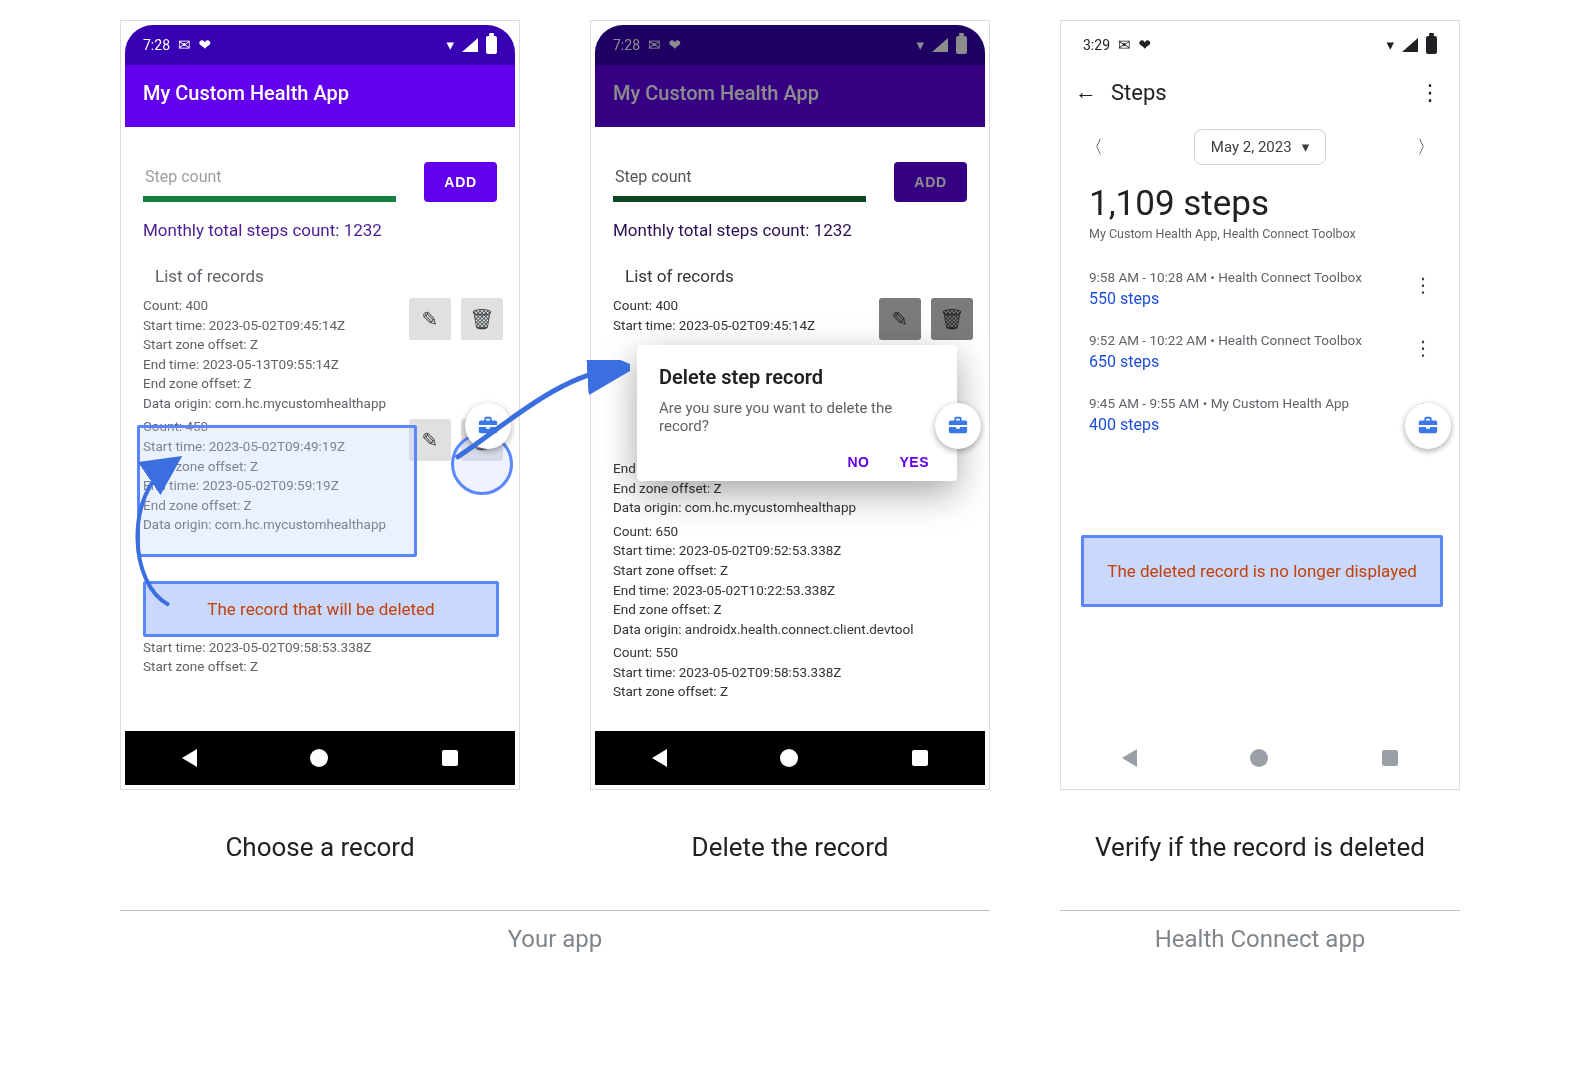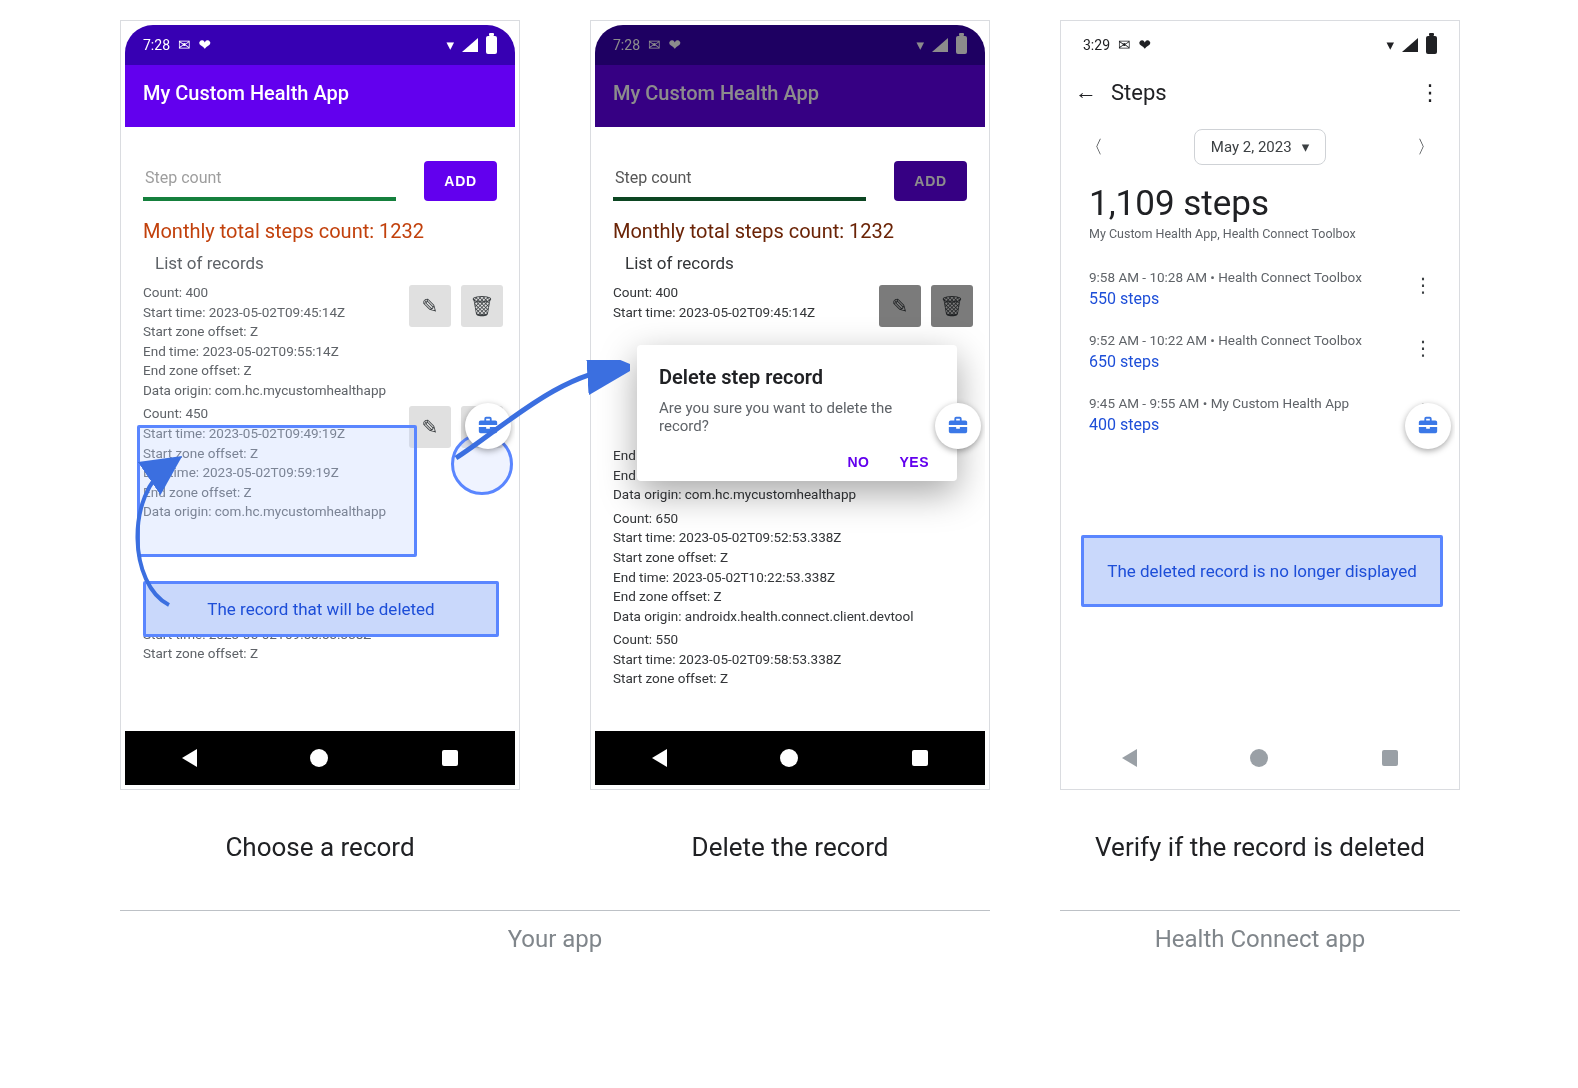--- a/index.html
+++ b/index.html
@@ -87,40 +87,40 @@
   }
   .input-row {
     display: flex;
     gap: 28px;
     align-items: flex-end;
     margin: 20px 0 18px 0;
   }
   .step-input {
     flex: 1;
     border: none;
-    border-bottom: 4px solid #15803d;
+    border-bottom: 6px solid #15803d;
     padding: 6px 2px 10px;
     font-size: 16px;
     color: #9e9e9e;
     background: transparent;
   }
   .add-btn {
     background: #6200ee;
     color: #fff;
     border: none;
     border-radius: 4px;
     font-weight: 600;
     padding: 12px 20px;
     letter-spacing: .8px;
     font-size: 14px;
   }
   .monthly {
-    font-size: 20px;
-    color: #c2410c;
-    margin: 12px 0 10px;
+    font-size: 17px;
+    color: #4c1d95;
+    margin: 12px 0 26px;
   }
   .list-head {
     font-size: 17px;
     color: #5f6368;
     margin: 8px 12px 10px;
   }
   .rec {
     font-size: 13.5px;
     line-height: 1.45;
     color: #5f6368;
@@ -150,21 +150,21 @@
     position: absolute;
     border: 3px solid #5a86ff;
     border-radius: 2px;
     background: rgba(190,208,255,.30);
     pointer-events:none;
   }
   .note-box {
     position:absolute;
     border:3px solid #5a86ff;
     background:#c9d8fb;
-    color:#1d4ed8;
+    color:#c2410c;
     display:flex;
     align-items:center;
     justify-content:center;
     text-align:center;
     font-size:17px;
     padding:10px 16px;
     border-radius:2px;
   }
   .circle-hl {
     position:absolute;
@@ -292,21 +292,21 @@
               <div class="step-input">Step count</div>
               <button class="add-btn">ADD</button>
             </div>
             <div class="monthly">Monthly total steps count: 1232</div>
             <div class="list-head">List of records</div>
 
             <div class="rec">
               <div class="row">Count: 400</div>
               <div class="row">Start time: 2023-05-02T09:45:14Z</div>
               <div class="row">Start zone offset: Z</div>
-              <div class="row">End time: 2023-05-02T09:55:14Z</div>
+              <div class="row">End time: 2023-05-13T09:55:14Z</div>
               <div class="row">End zone offset: Z</div>
               <div class="row">Data origin: com.hc.mycustomhealthapp</div>
               <div class="rec-actions">
                 <button class="icon-btn">✎</button>
                 <button class="icon-btn">🗑</button>
               </div>
             </div>
 
             <div class="rec">
               <div class="row">Count: 450</div>

